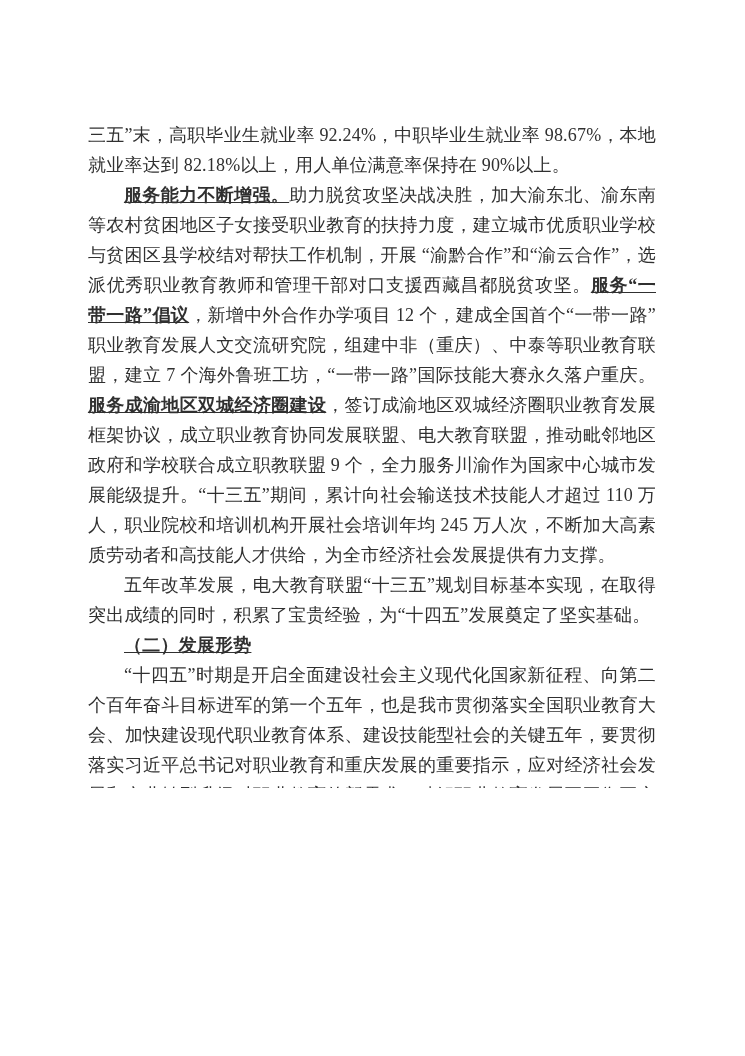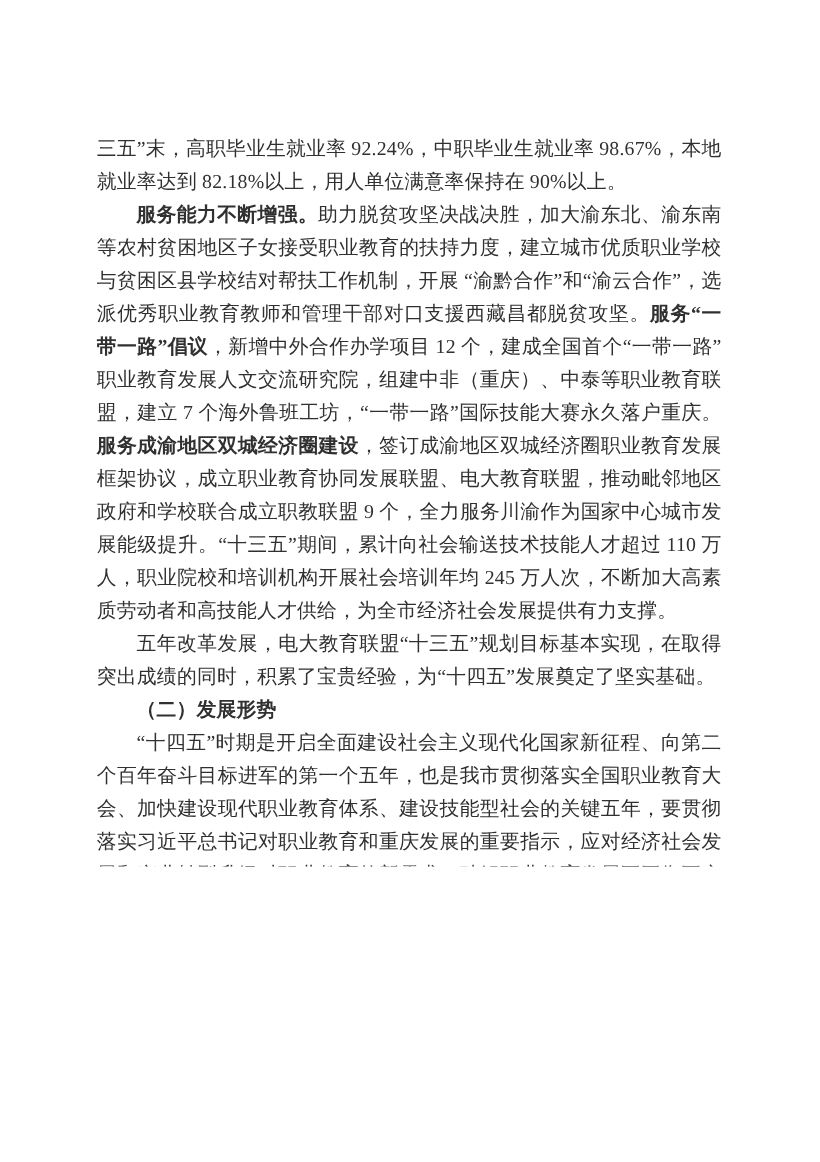--- a/index.html
+++ b/index.html
@@ -28,20 +28,21 @@
   }
   .text-block p {
     margin: 0;
     padding: 0;
   }
   .text-block p.indent {
     text-indent: 2em;
   }
   .bold {
     font-weight: bold;
+    text-decoration: underline;
   }
   .heading-text {
     font-weight: bold;
   }
   .footer {
     position: absolute;
     top: 976px;
     right: 96px;
     font-size: 16px;
     line-height: 20px;

